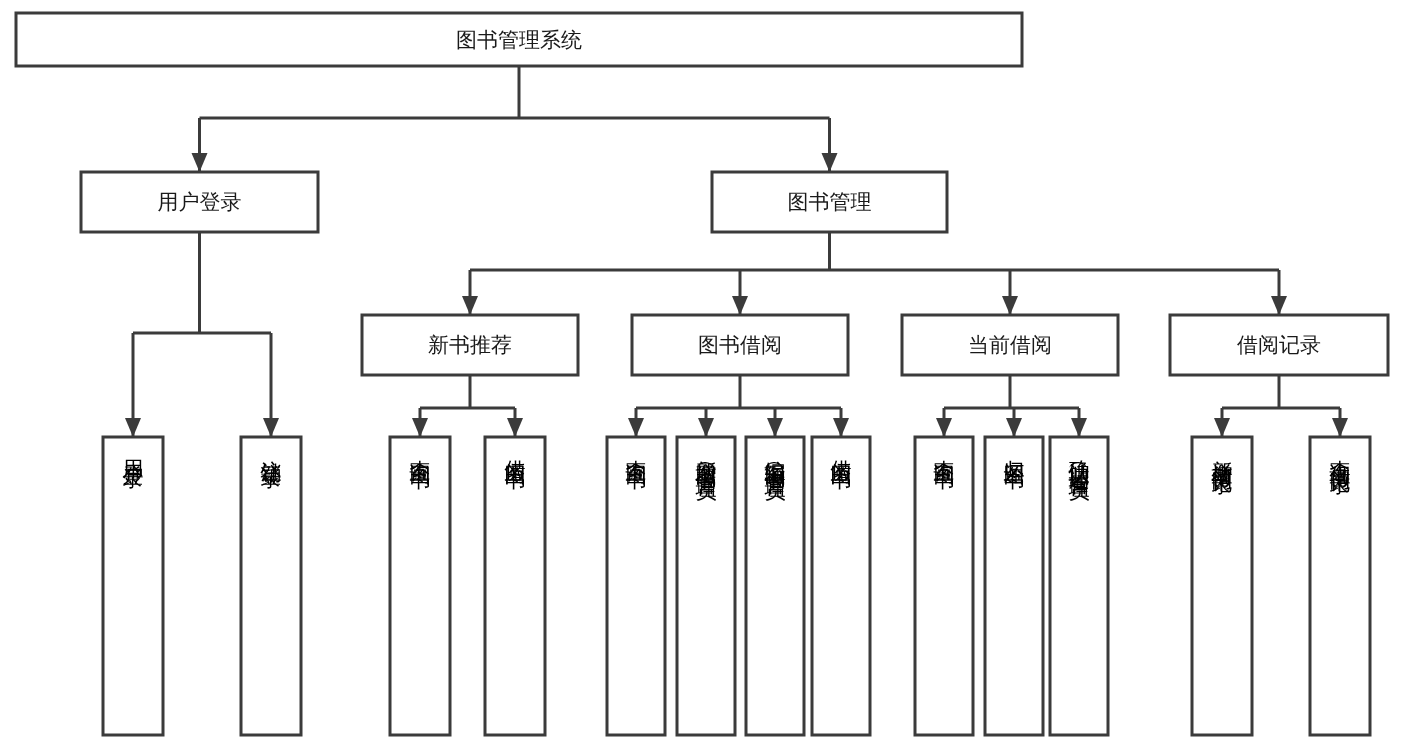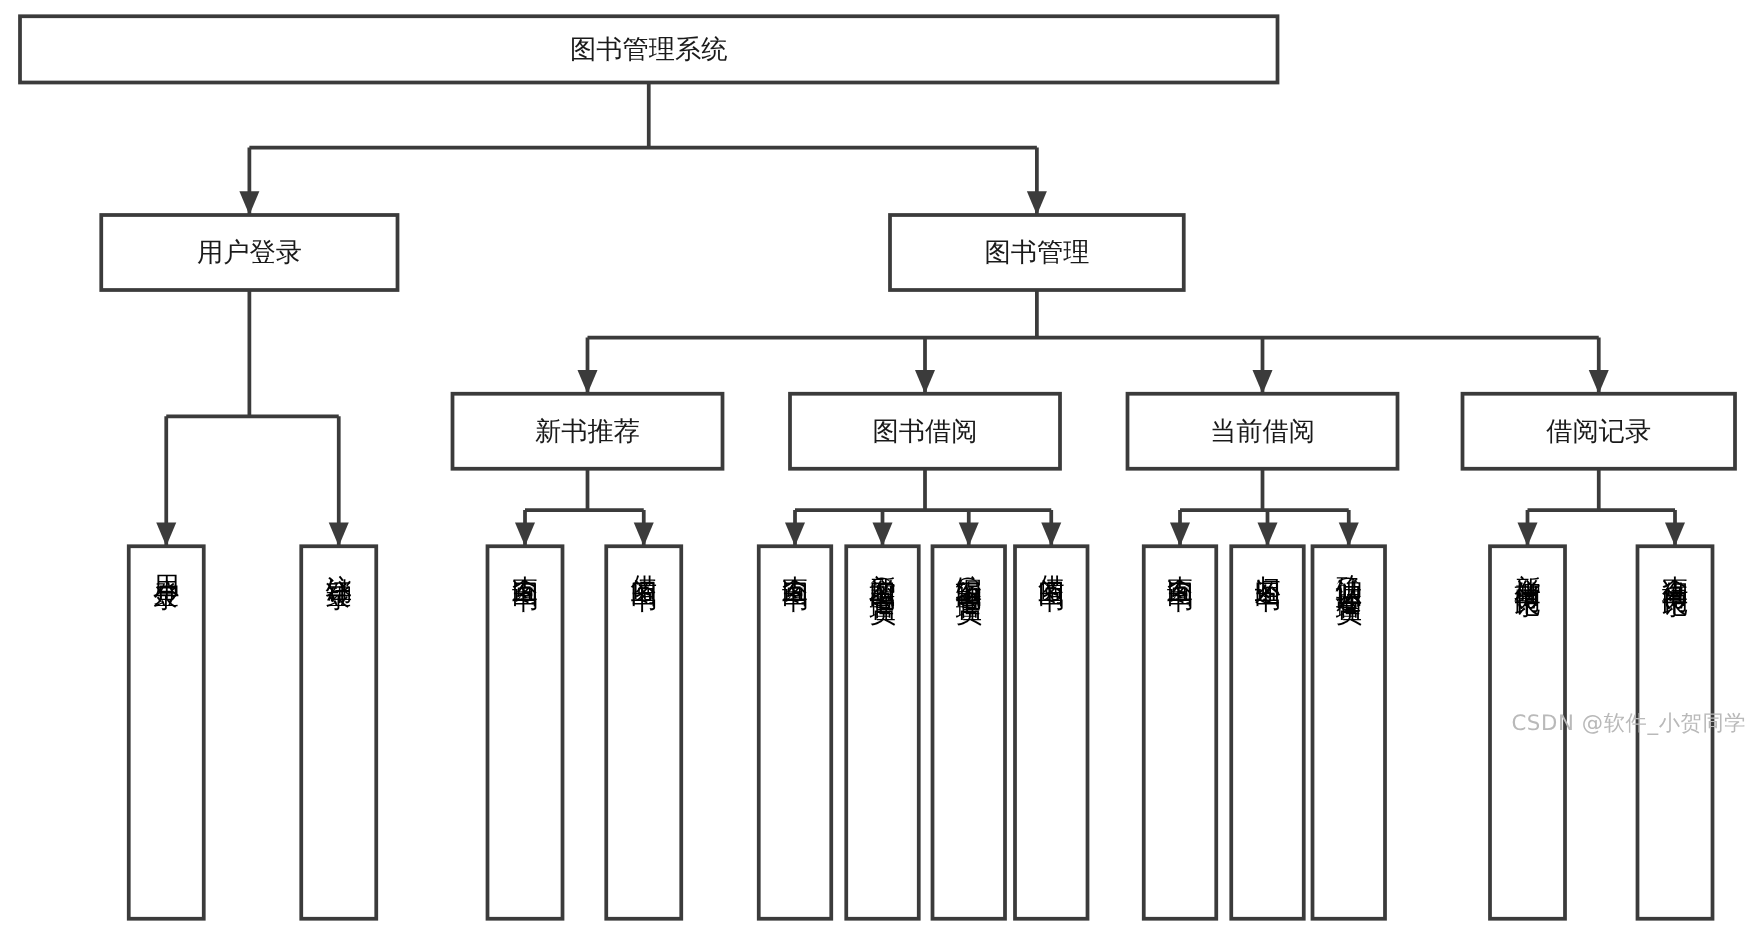--- a/index.html
+++ b/index.html
@@ -199,15 +199,14 @@
         <foreignObject x="1193" y="443" width="58" height="286"><div xmlns="http://www.w3.org/1999/xhtml" style="width: 100%; height: 100%; display: flex; justify-content: center; align-items: flex-start;">
             <span class="leaf-label">新增借阅记录</span>
           </div></foreignObject>
         <rect x="1310" y="437" width="60" height="298" class="leaf-box"></rect>
         <foreignObject x="1311" y="443" width="58" height="286"><div xmlns="http://www.w3.org/1999/xhtml" style="width: 100%; height: 100%; display: flex; justify-content: center; align-items: flex-start;">
             <span class="leaf-label">查询借阅记录</span>
           </div></foreignObject>
       </g>
   </svg>
 
-  <div class="watermark">CSDN @软件_小贺同学</div>
 
 </div>
 
 </body></html>

